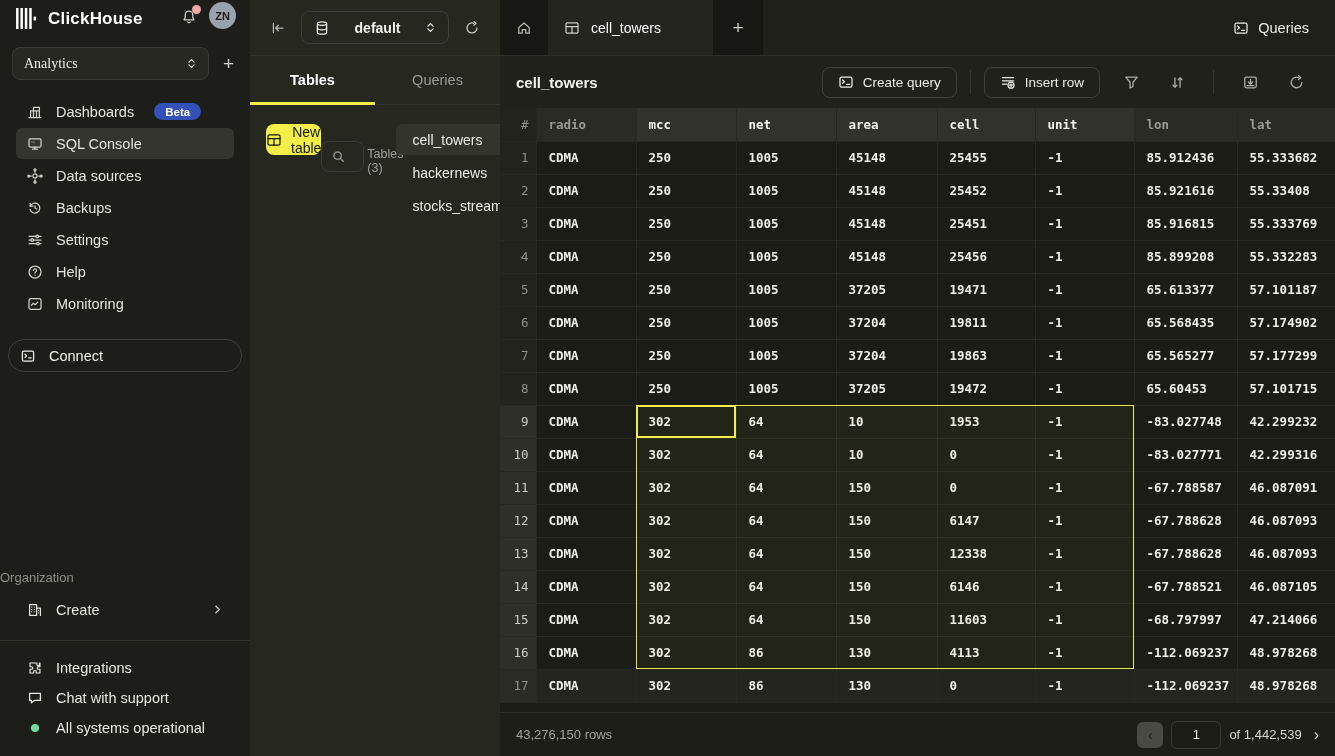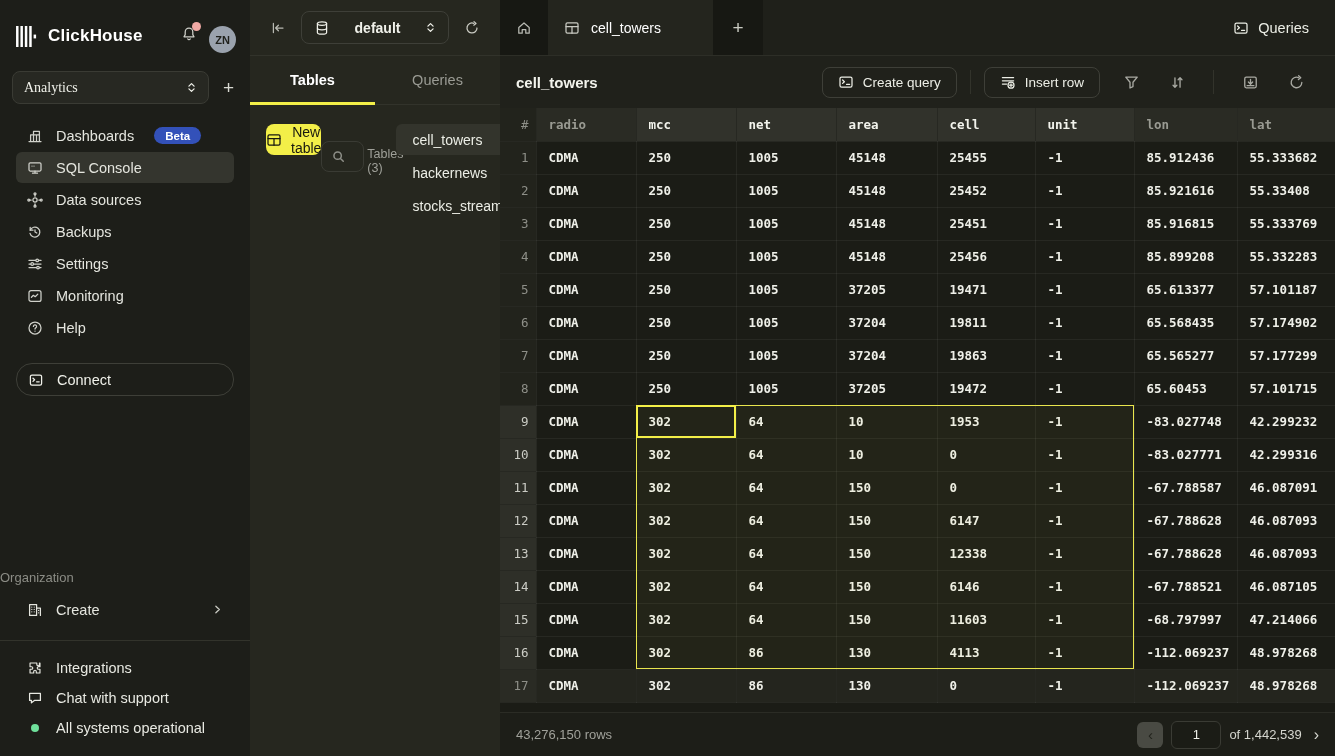--- a/index.html
+++ b/index.html
@@ -4,36 +4,36 @@
 <style>
   * { box-sizing: border-box; margin: 0; padding: 0; }
   html,body { width:1335px; height:756px; overflow:hidden; background:#101009; }
   body { font-family:"Liberation Sans", sans-serif; -webkit-font-smoothing:antialiased; }
   .app { display:flex; width:1335px; height:756px; }
   svg.ic { width:16px; height:16px; flex:none; stroke:currentColor; fill:none; stroke-width:1.25; stroke-linecap:round; stroke-linejoin:round; }
   svg.ic-sm { width:11px; height:11px; flex:none; stroke:currentColor; fill:none; stroke-width:1.4; stroke-linecap:round; stroke-linejoin:round; }
 
   
   .sidebar { width:250px; flex:none; background:#1d1e19; color:#e6e7e0; display:flex; flex-direction:column; }
-  .sb-head { display:flex; align-items:flex-start; padding:26px 14px 8px 16px; }
+  .sb-head { display:flex; align-items:flex-end; padding:2px 14px 8px 16px; }
   .logo { color:#fff; margin-right:9px; }
   .brand { font-size:17px; font-weight:700; color:#fff; flex:1; letter-spacing:.2px; }
   .bell-wrap { position:relative; color:#cfd0c9; margin-right:12px; }
   .bell-dot { position:absolute; top:-4px; right:-4px; width:9px; height:9px; border-radius:50%; }
   .avatar { width:27px; height:27px; border-radius:50%; background:#9aa2ad; color:#20211c; font-size:11px; font-weight:700; display:flex; align-items:center; justify-content:center; }
   .ws-row { display:flex; align-items:center; gap:14px; padding:10px 16px 0 12px; }
   .ws-select { flex:1; height:33px; background:#272822; border:1px solid #3a3b34; border-radius:8px; display:flex; align-items:center; padding:0 11px; font-size:14px; color:#f0f1ea; }
   .ws-select .lbl { flex:1;font-family:Liberation Serif, serif; }
   .plus-sm { color:#d8d9d2; font-size:19px; line-height:1; }
   .nav { margin:16px 16px 0; display:flex; flex-direction:column; gap:1px; }
   .nav-item { height:31px; display:flex; align-items:center; gap:13px; padding:0 11px; border-radius:6px; font-size:14.5px; color:#e4e5de; }
   .nav-item .nico { color:#d0d1ca; display:flex; }
   .nav-item.active { background:#34352e; }
   .badge-beta { color:#fff; font-size:11.5px; font-weight:600; padding:2.5px 11px; border-radius:11px; margin-left:7px; }
-  .connect { margin:20px 16px 0; height:33px; border:1px solid #3e3f38; border-radius:16px; display:flex; align-items:center; gap:13px; padding:0 11px; font-size:14.5px; color:#f0f1ea; }
+  .connect { margin:20px 8px 0; height:33px; border:1px solid #3e3f38; border-radius:16px; display:flex; align-items:center; gap:13px; padding:0 11px; font-size:14.5px; color:#f0f1ea; }
   .sb-spacer { flex:1; }
   .org-label { padding:0 0; font-size:13px; color:#8b8c85; margin-bottom:9px; }
   .meetups { height:31px; margin:0 16px; display:flex; align-items:center; gap:13px; padding:0 11px; border-radius:6px; font-size:14.5px; color:#e4e5de; }
   .meetups .chev { margin-left:auto; color:#c9cac2; }
   .sb-divider { border-top:1px solid #32332b; margin:15px 0 12px; }
   .sb-foot { padding:0 16px 13px; display:flex; flex-direction:column; }
   .foot-item { height:30px; display:flex; align-items:center; gap:13px; padding:0 11px; font-size:14.5px; color:#e8e9e2; }
   .status-dot { width:8px; height:8px; border-radius:50%; margin:0 4px; }
 
   
@@ -183,35 +183,35 @@
               <circle cx="10.2" cy="4.4" r="1.3" fill="#1d1e19"></circle>
               <circle cx="5.2" cy="8" r="1.3" fill="#1d1e19"></circle>
               <circle cx="11" cy="11.6" r="1.3" fill="#1d1e19"></circle>
             </svg>
           </span>
         <span>Settings</span>
       </div>
       <div class="nav-item">
         <span class="nico">
             <svg class="ic" viewBox="0 0 16 16">
-              <rect x="2" y="2.6" width="12" height="10.8" rx="2"></rect>
-              <path d="M4.4 9.3l2-2 1.8 1.4 2.6-2.6"></path>
+              <circle cx="8" cy="8" r="6"></circle>
+              <path d="M6.4 6.4a1.6 1.6 0 1 1 2.3 1.5c-.5.25-.7.6-.7 1.1"></path>
+              <path d="M8 11.2h.01"></path>
             </svg>
           </span>
-        <span>Monitoring</span>
+        <span>Help</span>
       </div>
       <div class="nav-item">
         <span class="nico">
             <svg class="ic" viewBox="0 0 16 16">
-              <circle cx="8" cy="8" r="6"></circle>
-              <path d="M6.4 6.4a1.6 1.6 0 1 1 2.3 1.5c-.5.25-.7.6-.7 1.1"></path>
-              <path d="M8 11.2h.01"></path>
+              <rect x="2" y="2.6" width="12" height="10.8" rx="2"></rect>
+              <path d="M4.4 9.3l2-2 1.8 1.4 2.6-2.6"></path>
             </svg>
           </span>
-        <span>Help</span>
+        <span>Monitoring</span>
       </div>
     </nav>
 
     <div class="connect">
       <svg class="ic" viewBox="0 0 16 16">
           <rect x="2.4" y="3" width="11.2" height="10" rx="1.6"></rect>
           <path d="M5 6.2l1.6 1.6L5 9.4M8.6 9.8h2.6"></path>
         </svg>
       <span>Connect</span>
     </div>

